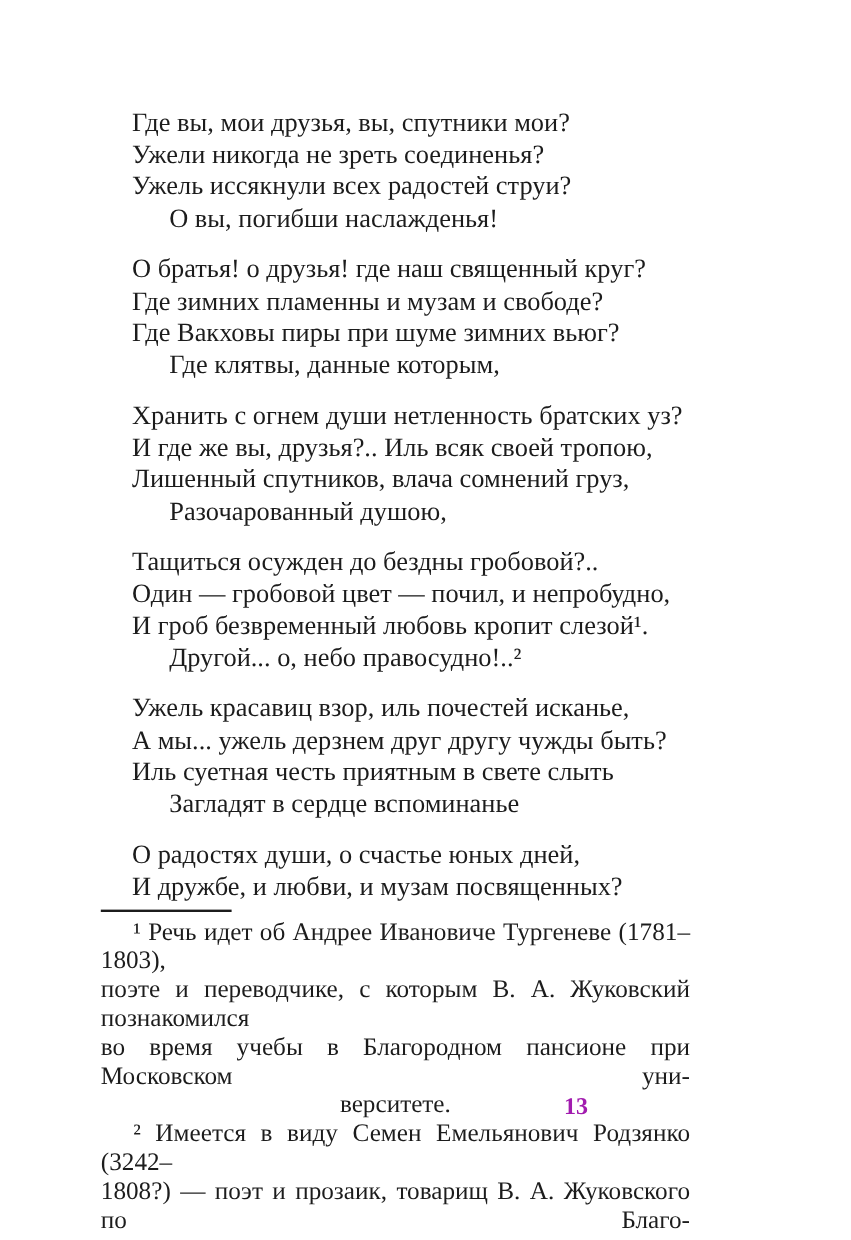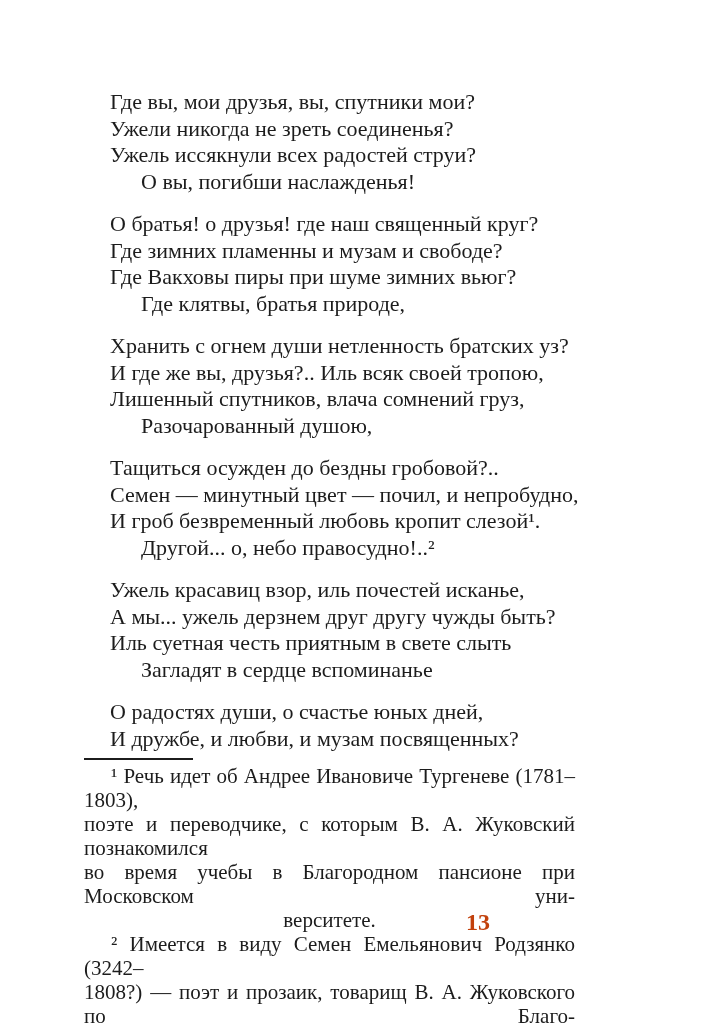--- a/index.html
+++ b/index.html
@@ -59,53 +59,53 @@
     text-align: justify;
     text-align-last: justify;
   }
   .fn-line.first {
     text-indent: 27px;
   }
   .page-number {
     position: absolute;
     top: 910px;
     right: 94px;
-    font-size: 24px;
+    font-size: 20px;
     line-height: 24px;
     font-weight: bold;
-    color: #c2410c;
+    color: #a21caf;
   }
 </style>
 </head>
 <body>
 
 <div class="page">
 
   <div class="poem">
     <div class="stanza">
       <div class="poem-line">Где вы, мои друзья, вы, спутники мои?</div>
       <div class="poem-line">Ужели никогда не зреть соединенья?</div>
       <div class="poem-line">Ужель иссякнули всех радостей струи?</div>
       <div class="poem-line indent">О вы, погибши наслажденья!</div>
     </div>
     <div class="stanza">
       <div class="poem-line">О братья! о друзья! где наш священный круг?</div>
       <div class="poem-line">Где зимних пламенны и музам и свободе?</div>
       <div class="poem-line">Где Вакховы пиры при шуме зимних вьюг?</div>
-      <div class="poem-line indent">Где клятвы, братья природе,</div>
+      <div class="poem-line indent">Где клятвы, данные которым,</div>
     </div>
     <div class="stanza">
       <div class="poem-line">Хранить с огнем души нетленность братских уз?</div>
       <div class="poem-line">И где же вы, друзья?.. Иль всяк своей тропою,</div>
       <div class="poem-line">Лишенный спутников, влача сомнений груз,</div>
       <div class="poem-line indent">Разочарованный душою,</div>
     </div>
     <div class="stanza">
       <div class="poem-line">Тащиться осужден до бездны гробовой?..</div>
-      <div class="poem-line">Семен — минутный цвет — почил, и непробудно,</div>
+      <div class="poem-line">Один — гробовой цвет — почил, и непробудно,</div>
       <div class="poem-line">И гроб безвременный любовь кропит слезой¹.</div>
       <div class="poem-line indent">Другой... о, небо правосудно!..²</div>
     </div>
     <div class="stanza">
       <div class="poem-line">Ужель красавиц взор, иль почестей исканье,</div>
       <div class="poem-line">А мы... ужель дерзнем друг другу чужды быть?</div>
       <div class="poem-line">Иль суетная честь приятным в свете слыть</div>
       <div class="poem-line indent">Загладят в сердце вспоминанье</div>
     </div>
     <div class="stanza">

